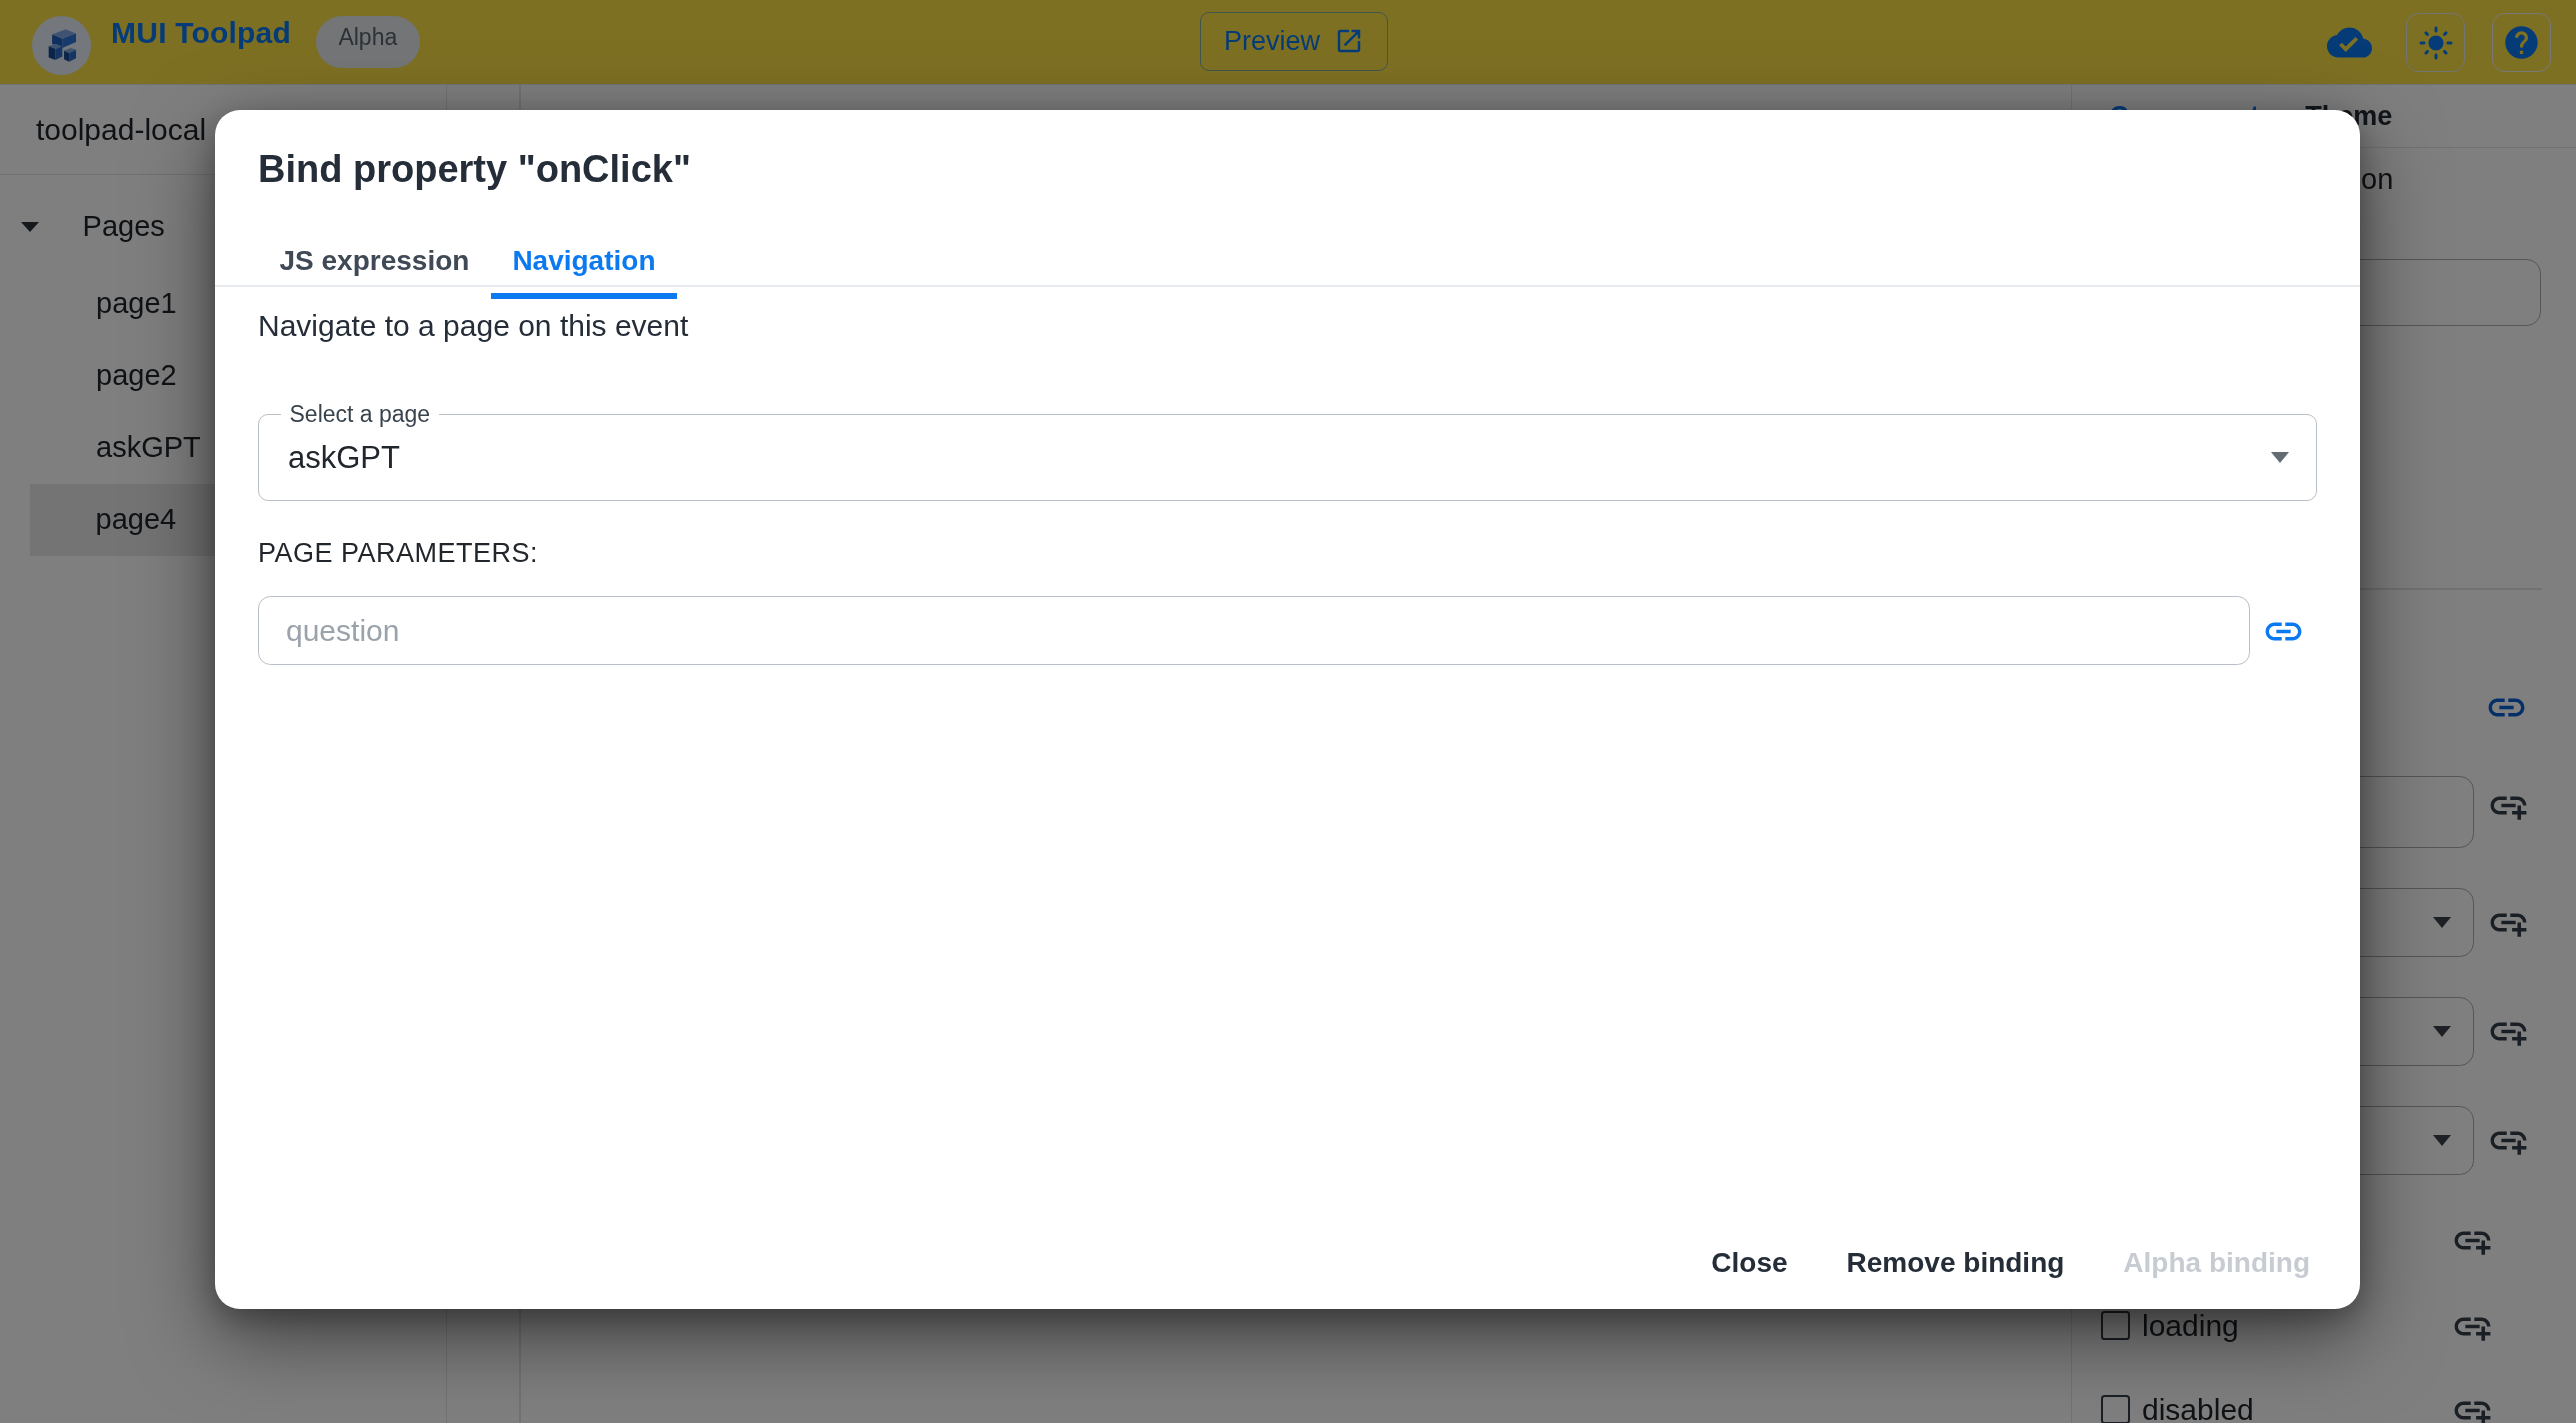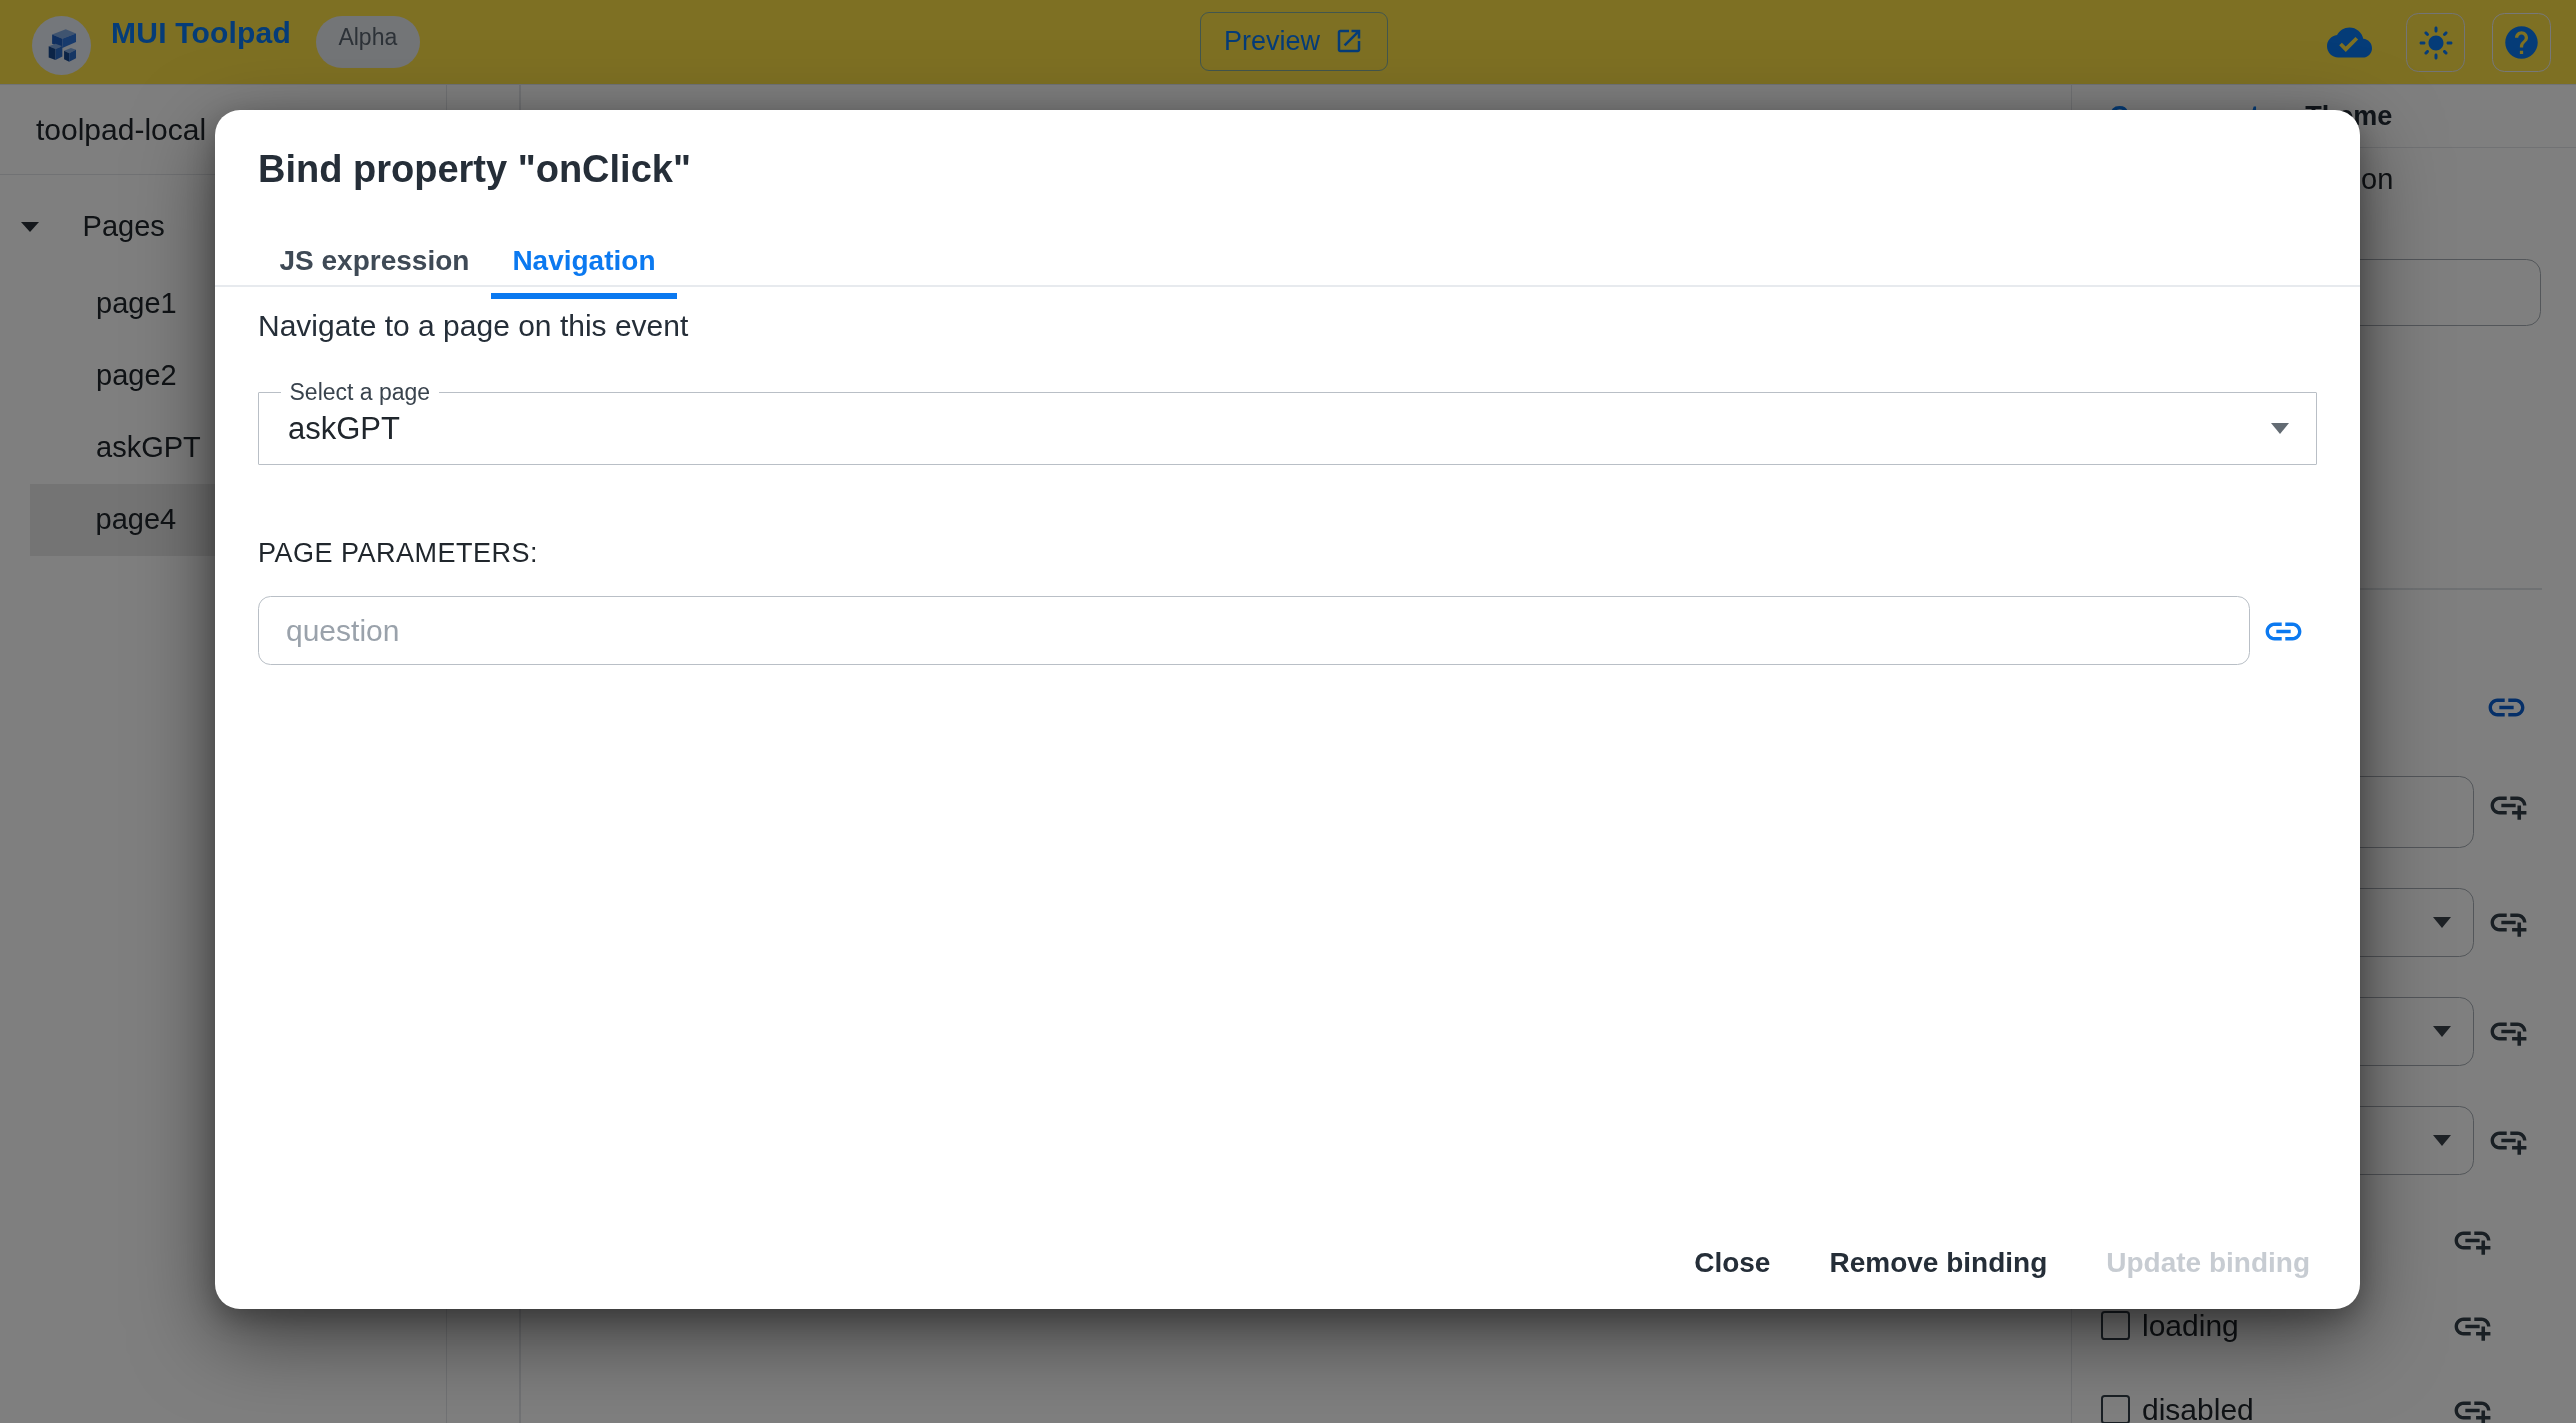--- a/index.html
+++ b/index.html
@@ -49,21 +49,21 @@
   
   .backdrop{position:absolute;inset:0;background:rgba(0,0,0,.5);z-index:5;}
   .modal{position:absolute;left:215px;top:110px;width:2145px;height:1199px;background:#fff;border-radius:25px;z-index:10;
          box-shadow:0 27px 81px rgba(0,0,0,.5),0 9px 27px rgba(0,0,0,.25);}
   .dlg-title{position:absolute;left:43px;top:38px;font-size:38px;font-weight:600;color:#252e38;}
   .dlg-tabs{position:absolute;left:43px;top:124px;display:flex;padding-left:0;}
   .dlg-tab{padding:10.7px 21.5px 16px;font-size:28px;font-weight:700;color:#3f4a56;border-bottom:6.3px solid transparent;}
   .dlg-tab.active{color:#0b79f0;border-bottom-color:#0b79f0;}
   .dlg-tabdiv{position:absolute;left:0;right:0;top:175px;height:1.8px;background:#e7eaee;}
   .dlg-desc{position:absolute;left:43px;top:199px;font-size:30px;color:#252e38;}
-  .select-field{position:absolute;left:43px;top:282px;width:2059px;height:73px;border:1.8px solid #b9bfc6;border-radius:1px;box-sizing:border-box;}
+  .select-field{position:absolute;left:43px;top:304px;width:2059px;height:87px;border:1.8px solid #b9bfc6;border-radius:10px;box-sizing:border-box;}
   .select-label{position:absolute;left:21.5px;top:-14.3px;background:#fff;padding:0 9px;font-size:23px;color:#39434d;}
   .select-value{position:absolute;left:29px;top:50%;transform:translateY(-50%);font-size:31px;color:#20262c;}
   .select-caret{position:absolute;right:27px;top:50%;margin-top:-5.4px;width:0;height:0;
                 border-left:9.8px solid transparent;border-right:9.8px solid transparent;border-top:11.6px solid #636b73;}
   .params-heading{position:absolute;left:43px;top:428px;font-size:27px;font-weight:500;letter-spacing:0.5px;color:#20262c;}
   .param-input{position:absolute;left:43px;top:486px;width:1992px;height:69px;border:1.8px solid #b9bfc6;border-radius:12.5px;
                box-sizing:border-box;font-family:"Liberation Sans",sans-serif;font-size:30px;color:#20262c;padding:0 27px;outline:none;background:#fff;}
   .param-input::placeholder{color:#9aa2ab;}
   .bind-btn{position:absolute;left:2047px;top:500px;width:43px;height:43px;border:none;background:transparent;padding:0;}
   .dlg-footer{position:absolute;right:32px;bottom:18px;display:flex;align-items:center;gap:23px;}
@@ -213,18 +213,18 @@
     <input class="param-input" type="text" placeholder="question" style="">
     <button class="bind-btn">
       <svg width="43" height="43" viewBox="0 0 24 24">
         <path fill="#0b79f0" d="M3.9 12c0-1.71 1.39-3.1 3.1-3.1h4V7H7c-2.76 0-5 2.24-5 5s2.24 5 5 5h4v-1.9H7c-1.71 0-3.1-1.39-3.1-3.1zM8 13h8v-2H8v2zm9-6h-4v1.9h4c1.71 0 3.1 1.39 3.1 3.1s-1.39 3.1-3.1 3.1h-4V17h4c2.76 0 5-2.24 5-5s-2.24-5-5-5z"></path>
       </svg>
     </button>
 
     <div class="dlg-footer">
       <button class="txt-btn">Close</button>
       <button class="txt-btn">Remove binding</button>
-      <button class="txt-btn disabled">Update binding</button>
+      <button class="txt-btn disabled">Alpha binding</button>
     </div>
   </div>
 
 </div>
 
 
 </body></html>

